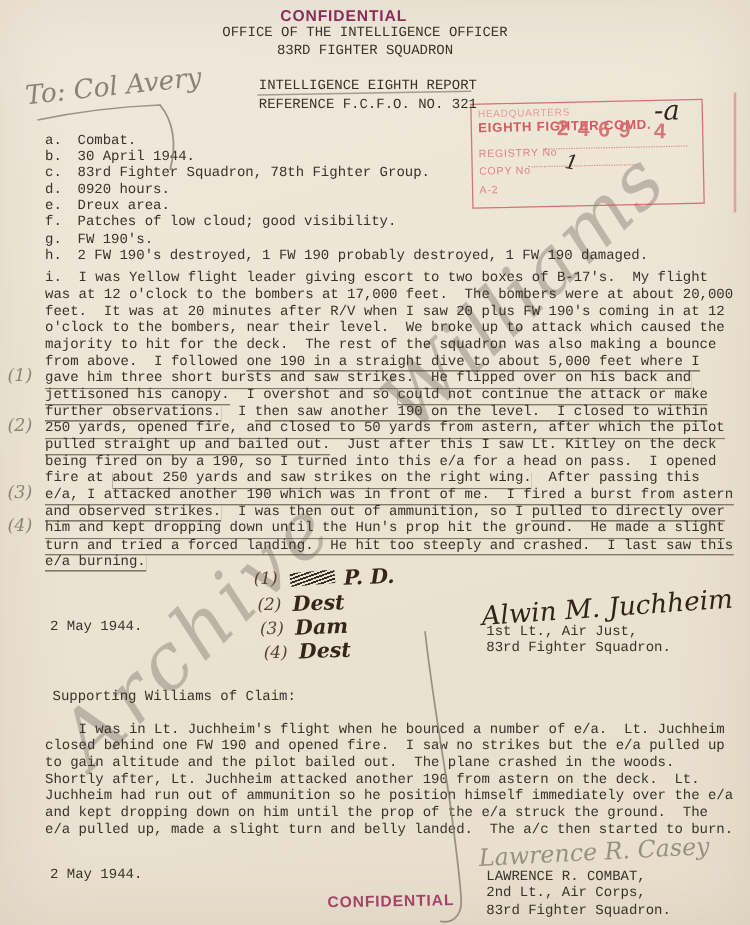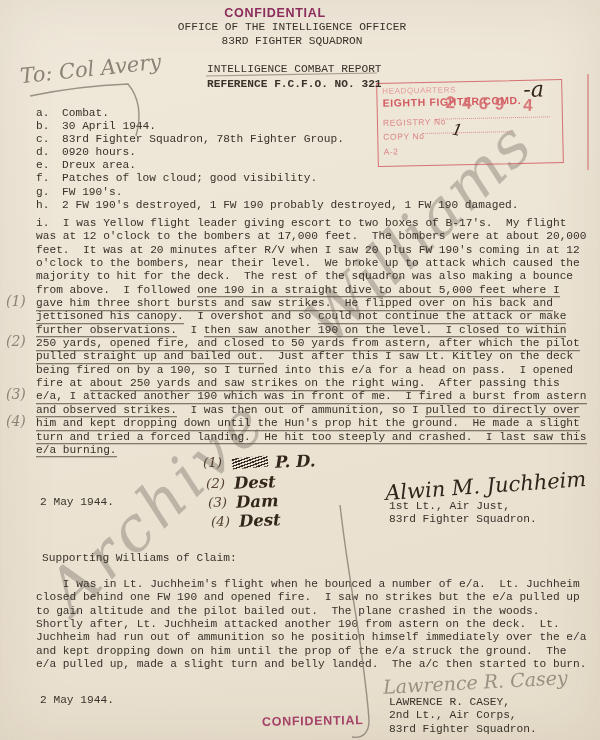--- a/index.html
+++ b/index.html
@@ -54,22 +54,22 @@
   <div class="wm" id="wm-left">Archive</div>
   <div class="wm" id="wm-right">Williams</div>
 
   <div class="abs center-line conf z2" style="top:6px; left:-25px;">CONFIDENTIAL</div>
   <div class="abs center-line type z2" style="top:21px; left:-8px;">OFFICE OF THE INTELLIGENCE OFFICER</div>
   <div class="abs center-line type z2" style="top:35px; left:-8px;">83RD FIGHTER SQUADRON</div>
 
   <div class="abs hand pencil z3" style="left:20px; top:57px; font-size:21px; transform:rotate(-6deg); white-space:nowrap;">To: Col Avery</div>
 
   <div class="abs z3" style="left:207px; top:62px;">
-    <div class="type" style="line-height:14.5px;">INTELLIGENCE COMBAT REPORT</div>
-    <div class="type" style="line-height:14.5px;font-weight:bold;">REFERENCE F.C.F.O. NO. 321</div>
+    <div class="type" style="line-height:14.5px;">INTELLIGENCE EIGHTH REPORT</div>
+    <div class="type" style="line-height:14.5px;">REFERENCE F.C.F.O. NO. 321</div>
   </div>
 
   <div class="abs" id="stamp">
     <div class="stamp-t" style="left:5px; top:3px; font-size:8px; color:#e59a9b;">HEADQUARTERS</div>
     <div class="stamp-t" style="left:5px; top:13px; font-size:10.5px; font-weight:bold; color:#d25b60;">EIGHTH FIGHTER COMD.</div>
     <div class="stamp-t" style="left:68px; top:13px; font-size:17px; font-weight:bold; letter-spacing:7px; color:rgba(212,105,109,.9); transform:rotate(3deg);">2469 4</div>
     <div class="hand ink" style="position:absolute; left:146px; top:-4px; font-size:22px;">-a</div>
     <div class="stamp-t" style="left:5px; top:34px; font-size:8.5px; color:#dc8486;">REGISTRY No</div>
     <div class="dotline" style="left:58px; top:36px; width:114px;"></div>
     <div class="stamp-t" style="left:5px; top:48px; font-size:8.5px; color:#dc8486;">COPY No</div>
@@ -96,21 +96,21 @@
     <div class="type" style="line-height:13.35px;">1st Lt., Air Just,</div>
     <div class="type" style="line-height:13.35px;">83rd Fighter Squadron.</div>
   </div>
 
   <div class="abs type z2" style="left:42px; top:552px;">Supporting Williams of Claim:</div>
   <div class="abs type z2" style="left:36px; top:578px; width:566px;"><div class="tline">    I was in Lt. Juchheim's flight when he bounced a number of e/a.  Lt. Juchheim</div><div class="tline">closed behind one FW 190 and opened fire.  I saw no strikes but the e/a pulled up</div><div class="tline">to gain altitude and the pilot bailed out.  The plane crashed in the woods.</div><div class="tline">Shortly after, Lt. Juchheim attacked another 190 from astern on the deck.  Lt.</div><div class="tline">Juchheim had run out of ammunition so he position himself immediately over the e/a</div><div class="tline">and kept dropping down on him until the prop of the e/a struck the ground.  The</div><div class="tline">e/a pulled up, made a slight turn and belly landed.  The a/c then started to burn.</div></div>
 
   <div class="abs type z2" style="left:40px; top:694px;">2 May 1944.</div>
   <div class="abs script-sig pencil z3" style="left:383px; top:671px; font-size:19px; transform:rotate(-3deg); opacity:.85;">Lawrence R. Casey</div>
   <div class="abs z2" style="left:389px; top:696px;">
-    <div class="type" style="line-height:13.35px;">LAWRENCE R. CASEY,</div>
+    <div class="type" style="line-height:13.35px;">LAWRENCE R. COMBAT,</div>
     <div class="type" style="line-height:13.35px;">2nd Lt., Air Corps,</div>
     <div class="type" style="line-height:13.35px;">83rd Fighter Squadron.</div>
   </div>
 
   <div class="abs conf conf-bottom z2" style="left:262px; top:714px;">CONFIDENTIAL</div>
 
   <svg class="abs z4" width="600" height="740" style="left:0; top:0;">
     <path d="M 30,96 Q 78,86 128,84 C 138,96 142,114 136,136" fill="none" stroke="#8b8375" stroke-width="1.4" opacity="0.85"></path>
     <path d="M 206,76 L 377,73" fill="none" stroke="#938a7a" stroke-width="1.2" opacity="0.8"></path>
     <path d="M 340,505 C 346,558 354,602 360,642 C 364,672 368,700 369,721 C 369,733 362,739 352,737" fill="none" stroke="#8b8375" stroke-width="1.4" opacity="0.85"></path>

